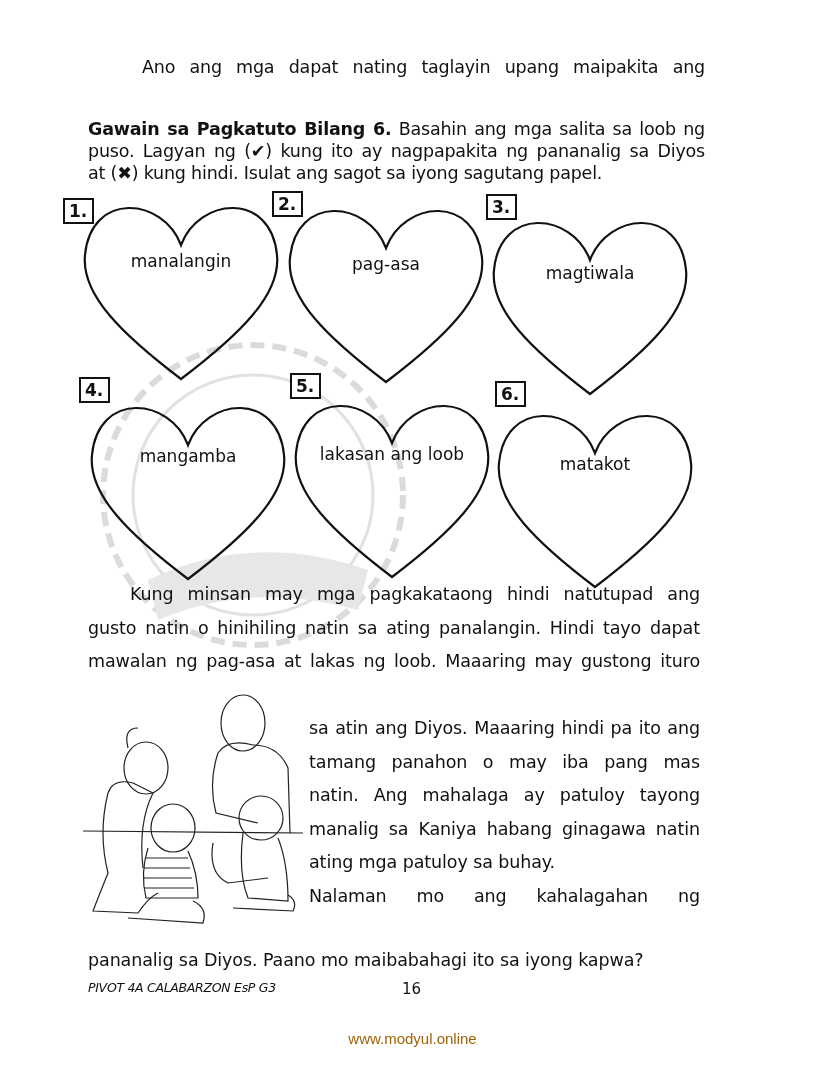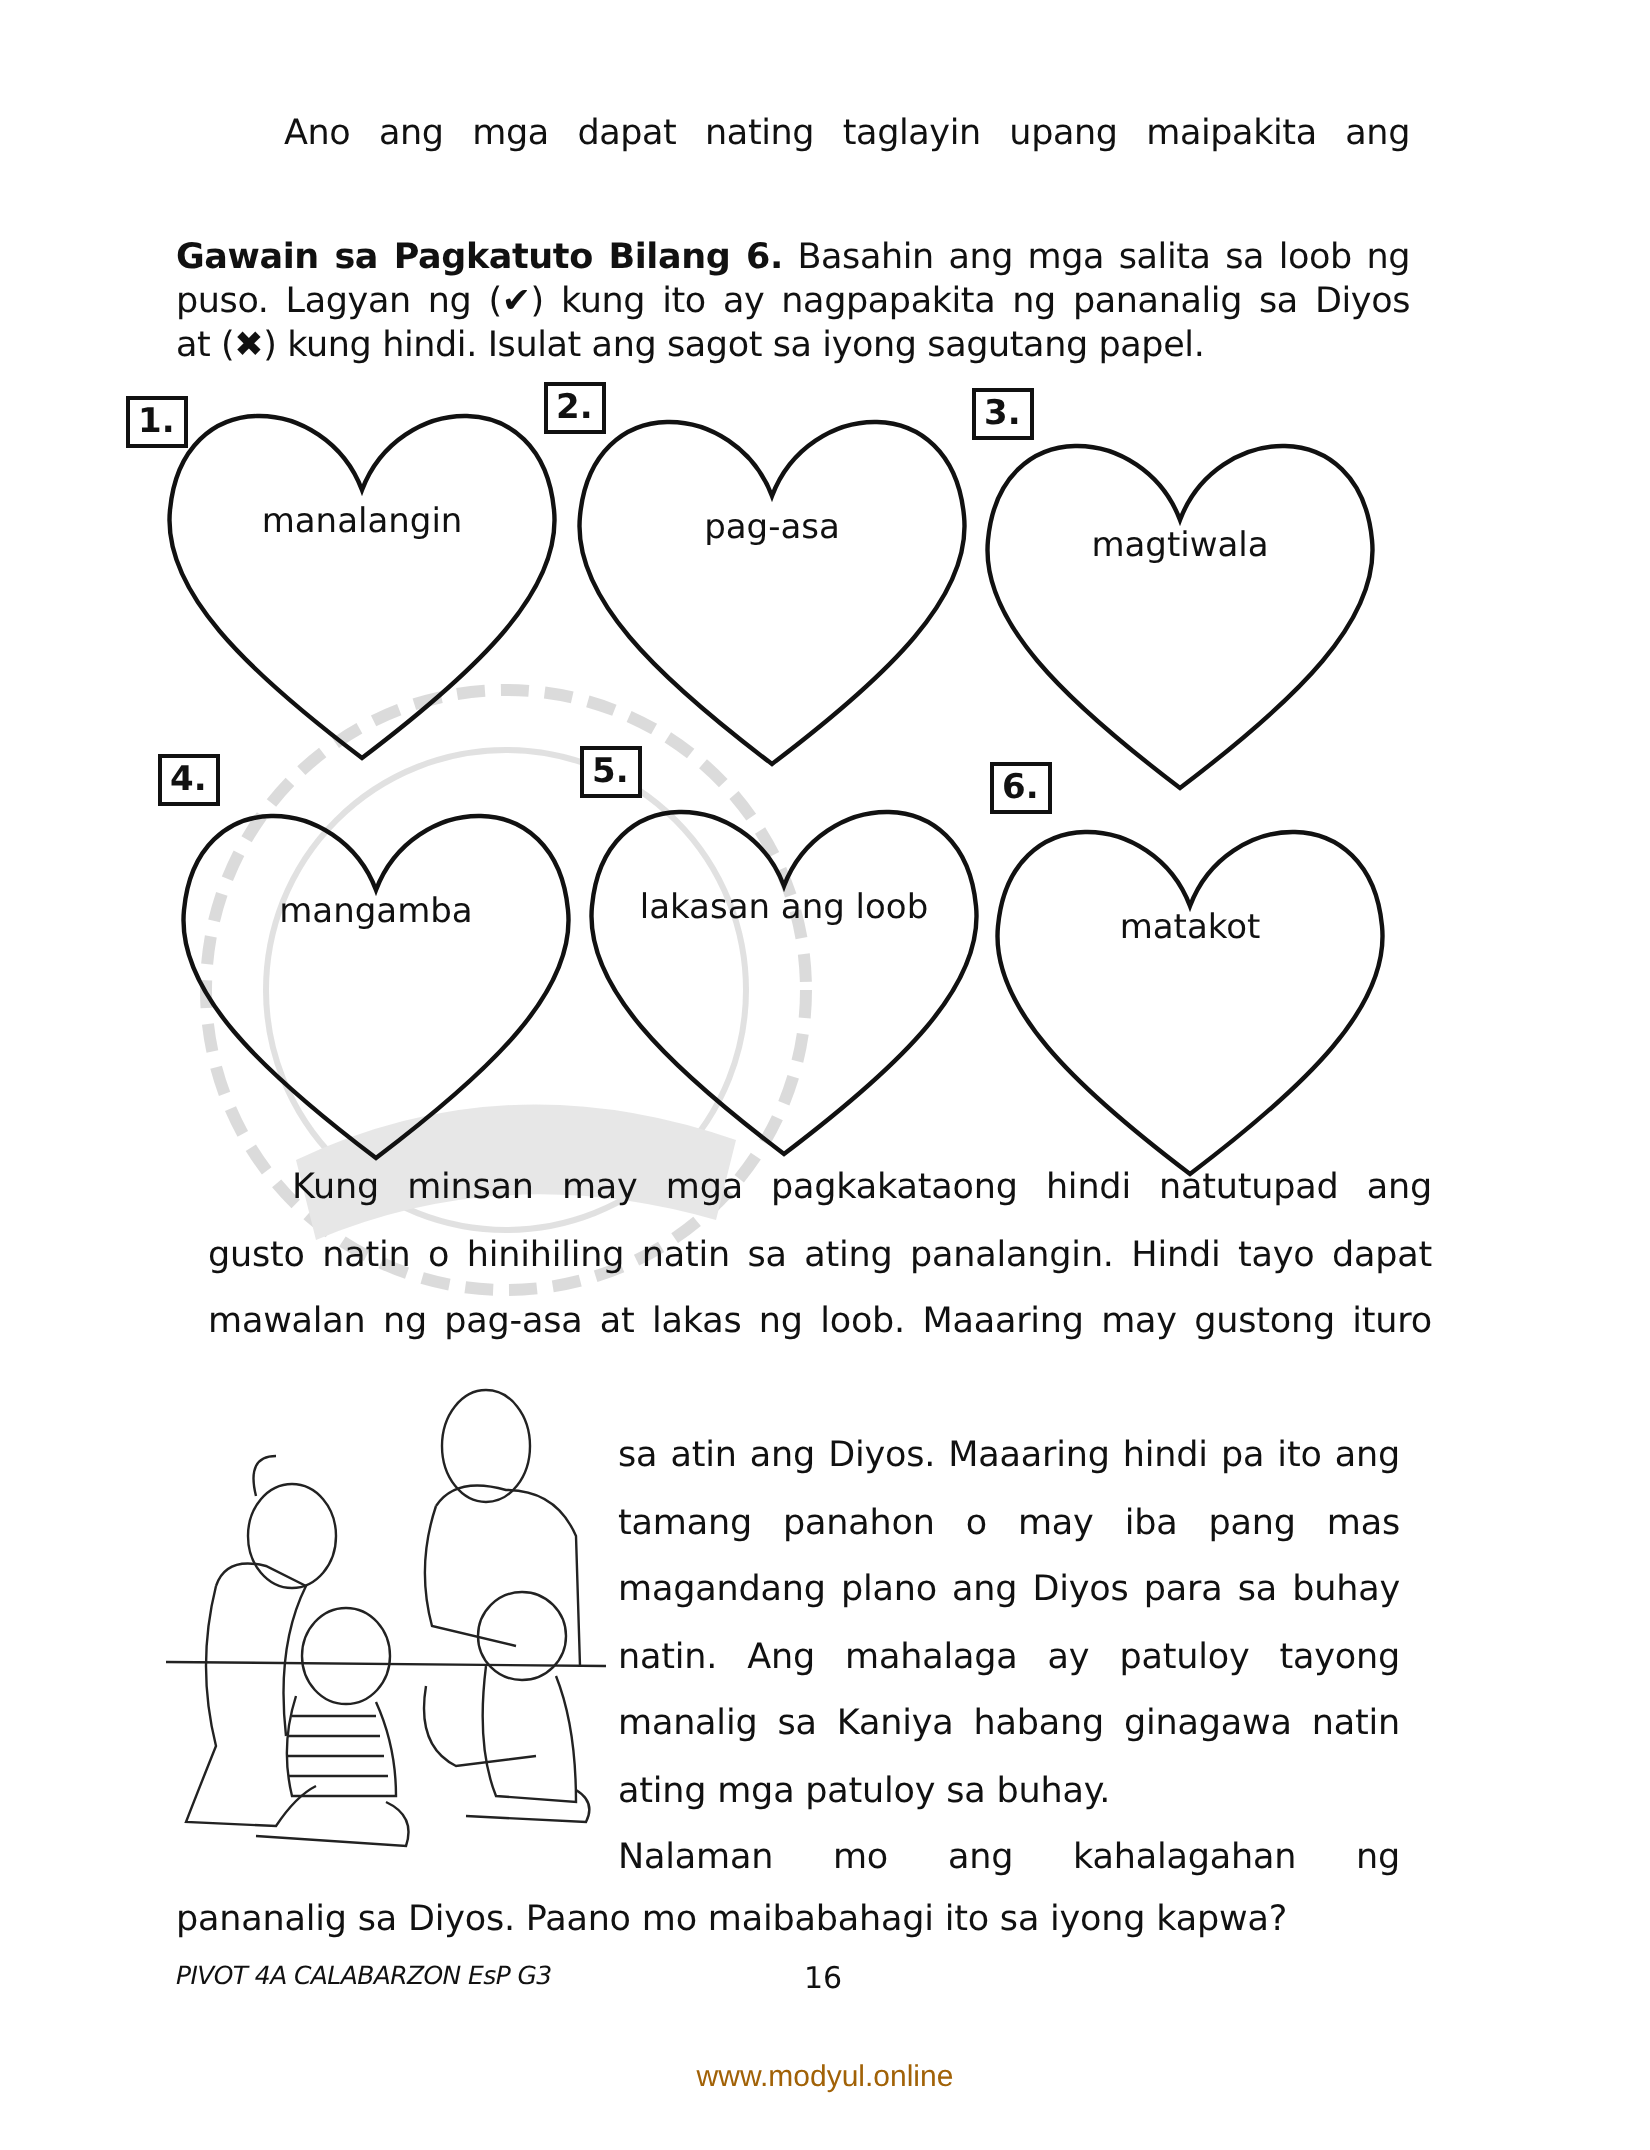--- a/index.html
+++ b/index.html
@@ -8,21 +8,21 @@
   .just{text-align:justify;text-align-last:justify;}
   .q1{top:56px;}
   .q1 .l1{text-indent:54px;}
   .act{top:118px;}
   .act b{font-weight:bold;}
   .heart{position:absolute;}
   .heart svg{position:absolute;left:0;top:0;overflow:visible;}
   .num{position:absolute;border:2px solid #111;background:#fff;font-weight:bold;font-size:17px;line-height:20px;padding:1px 5px 1px 4px;font-family:"DejaVu Sans",sans-serif;}
   .word{position:absolute;width:100%;text-align:center;font-size:17px;line-height:22px;}
   .body-text{position:absolute;font-size:17.5px;line-height:33.5px;letter-spacing:-0.1px;}
-  .para1{left:104px;top:578px;width:612px;}
+  .para1{left:88px;top:578px;width:612px;}
   .para1 .line{display:block;text-align:justify;text-align-last:justify;}
   .para2{left:309px;top:678px;width:391px;margin-top:34px;}
   .para2 .line{display:block;text-align:justify;text-align-last:justify;}
   .para2 .last{text-align-last:left;}
   .para3{left:88px;top:944px;width:612px;}
   .footer-left{position:absolute;left:88px;top:980px;font-style:italic;font-size:12.5px;letter-spacing:-0.3px;}
   .page-num{position:absolute;left:402px;top:980px;font-size:15px;}
   .watermark{position:absolute;left:0;width:825px;top:1030px;text-align:center;color:#a16207;font-size:15px;font-family:"Liberation Sans",sans-serif;}
   .seal{position:absolute;left:88px;top:330px;width:330px;height:330px;opacity:0.35;}
   .illus{position:absolute;left:78px;top:683px;width:225px;height:255px;}
@@ -95,21 +95,20 @@
 
 <div class="body-text para1">
   <span class="line" style="text-indent:42px">Kung minsan may mga pagkakataong hindi natutupad ang</span>
   <span class="line">gusto natin o hinihiling natin sa ating panalangin. Hindi tayo dapat</span>
   <span class="line">mawalan ng pag-asa at lakas ng loob. Maaaring may gustong ituro</span>
 </div>
 
 <div class="body-text para2">
   <span class="line">sa atin ang Diyos. Maaaring hindi pa ito ang</span>
   <span class="line">tamang panahon o may iba pang mas</span>
-  <span class="line">magandang plano ang Diyos para sa buhay</span>
   <span class="line">natin. Ang mahalaga ay patuloy tayong</span>
   <span class="line">manalig sa Kaniya habang ginagawa natin</span>
   <span class="line last">ating mga patuloy sa buhay.</span>
   <span class="line">Nalaman mo ang kahalagahan ng</span>
 </div>
 
 <div class="body-text para3">pananalig sa Diyos. Paano mo maibabahagi ito sa iyong kapwa?</div>
 
 <svg class="illus" viewBox="0 0 225 255" fill="none" stroke="#222" stroke-width="1.2">
 

